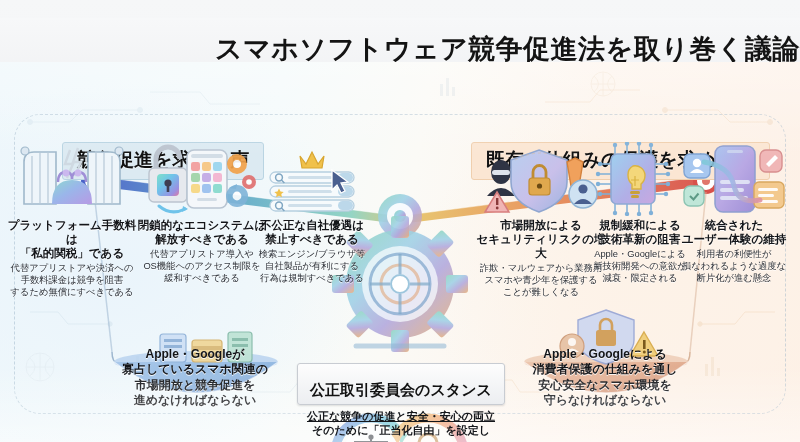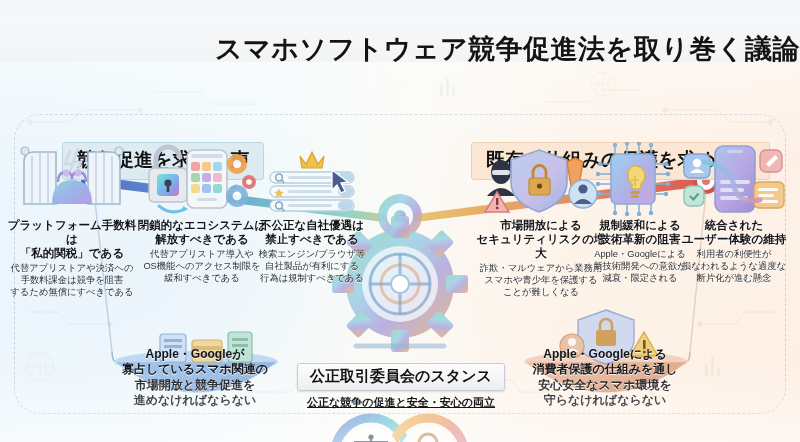--- a/index.html
+++ b/index.html
@@ -86,21 +86,21 @@
     position:absolute; text-align:center; width:210px;
     font-size:12px; font-weight:bold; color:#121418; line-height:1.28;
     text-shadow:0 1px 0 rgba(255,255,255,.85);
   }
 
   
   .stance{
     position:absolute; left:295px; top:363px; width:212px; text-align:center;
   }
   .stance .badge{
-    display:inline-block; padding:3px 12px 4px;
+    display:inline-block; padding:17px 12px 4px;
     background:linear-gradient(180deg,#fdfdfd,#eceef1);
     border:1px solid #c8ccd2; border-radius:3px;
     font-size:15px; font-weight:bold; color:#111;
     box-shadow:0 1px 2px rgba(0,0,0,.12);
     white-space:nowrap;
   }
   .stance .l1{
     margin-top:4px; font-size:11px; font-weight:bold; color:#14161a;
     text-decoration:underline; line-height:1.3;
   }
@@ -611,15 +611,16 @@
       <div>消費者保護の仕組みを通し</div>
       <div>安心安全なスマホ環境を</div>
       <div>守らなければならない</div>
     </div>
 
   </div>
 
   <div class="stance">
     <div class="badge">公正取引委員会のスタンス</div>
     <div class="l1">公正な競争の促進と安全・安心の両立</div>
+    <div class="l2">そのために「正当化自由」を設定し</div>
   </div>
 
 </div>
 
 </body></html>

